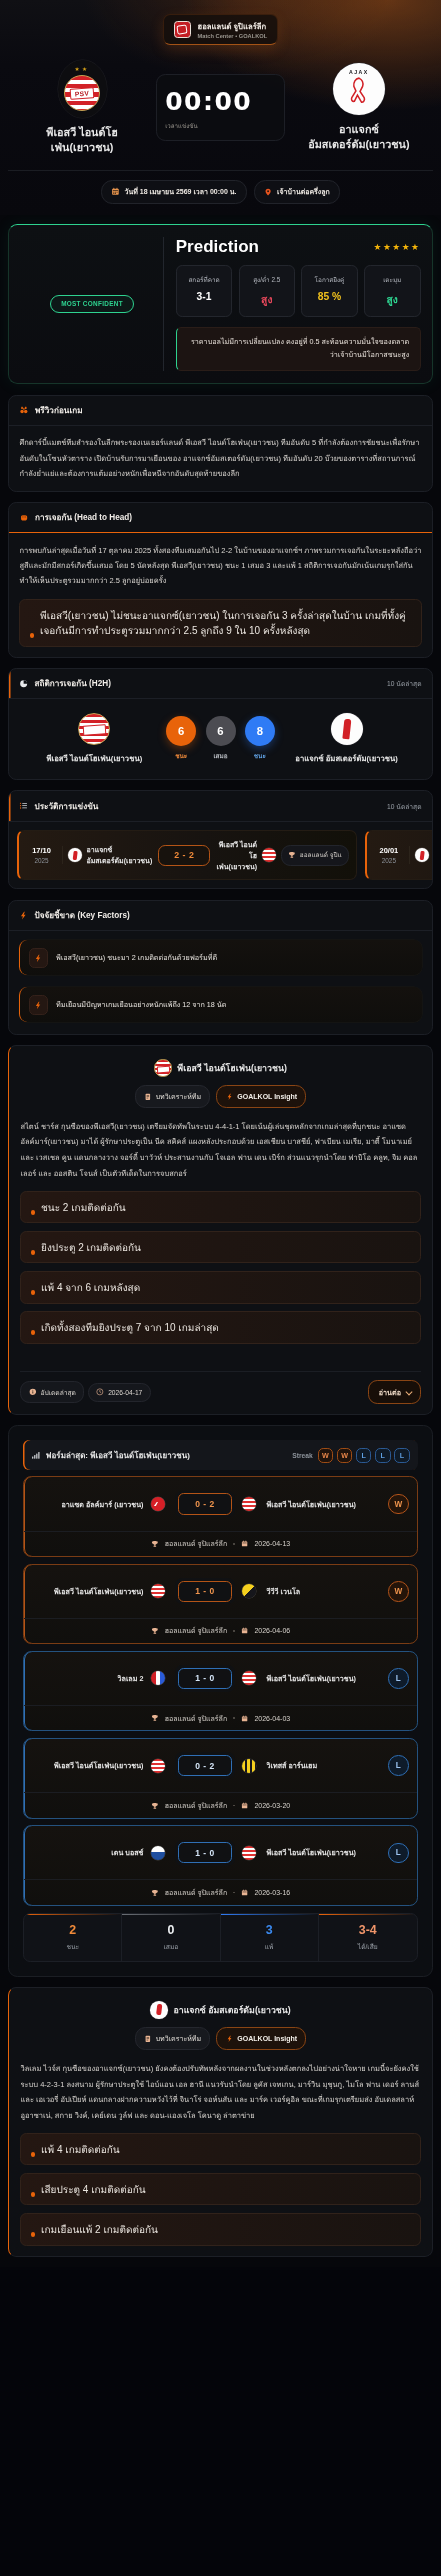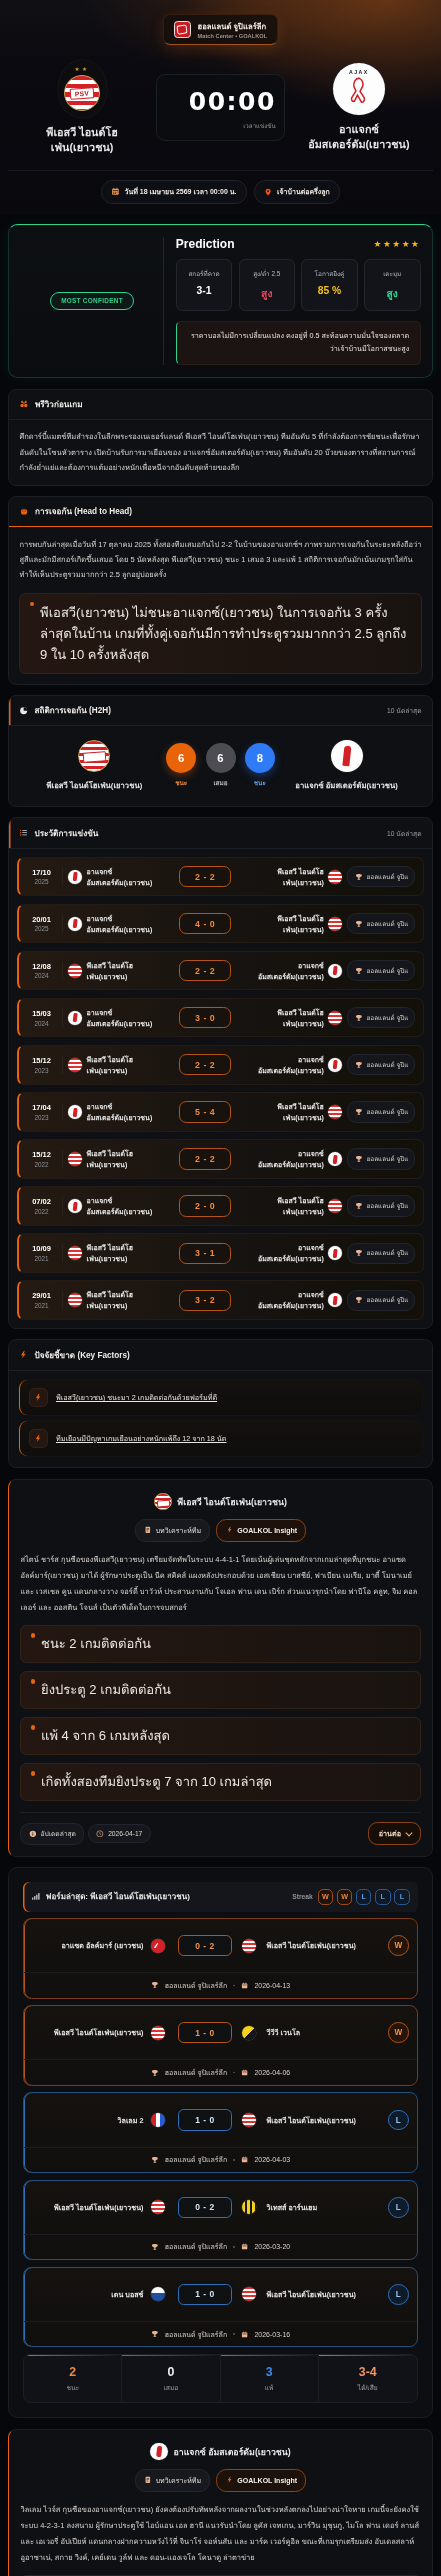--- a/index.html
+++ b/index.html
@@ -37,52 +37,52 @@
   .hero-psv { width:49px; height:58px; background:#0d0d10; border-radius:50%; display:flex; flex-direction:column; align-items:center; justify-content:center; gap:1.5px; box-shadow:0 0 0 0.5px #1d1d22; }
   .hero-psv .stars { color:#d4a017; font-size:5.7px; letter-spacing:2.6px; line-height:1; }
   .psv-disc { width:36px; height:36px; border-radius:50%; border:1.5px solid #c8a254;
     background:repeating-linear-gradient(180deg,#d22127 0 4.1px,#ffffff 4.1px 8.2px); position:relative; overflow:hidden; }
   .psv-flag { position:absolute; left:5.2px; top:12.4px; width:24px; height:11.3px; background:#fff; border:0.5px solid #d22127; border-radius:1.5px; display:flex; align-items:center; justify-content:center; transform:rotate(-4deg); }
   .psv-flag span { color:#b5191f; font-weight:bold; font-size:6.7px; letter-spacing:0.3px; }
   .hero-ajax { width:52px; height:52px; border-radius:50%; background:#fdfdfd; position:relative; box-shadow:0 0 0 0.5px #2a2a30; display:flex; align-items:flex-start; justify-content:center; }
   .hero-ajax .ajax-word { margin-top:6.2px; font-size:5.2px; font-weight:bold; letter-spacing:1.5px; color:#15151a; }
   .ajax-mark { position:absolute; left:50%; top:14.4px; width:17.5px; height:29px; transform:translateX(-50%); }
 
-  .timer-card { background:rgba(12,13,17,.85); border:0.5px solid #1d1f26; border-radius:9.3px; padding:11.3px 8.2px 9.3px; text-align:right; }
+  .timer-card { background:rgba(12,13,17,.85); border:0.5px solid #1d1f26; border-radius:9.3px; padding:11.3px 8.2px 9.3px; text-align:left; }
   .timer-card .time { font-size:25px; font-weight:800; letter-spacing:1.5px; color:#fff; font-family:"DejaVu Sans",sans-serif; }
   .timer-card .cap { font-size:6.2px; color:#9b978f; margin-top:5.2px; }
 
   .hero-div { height:0.5px; background:#1b1d23; margin:14.4px 0 9.3px; }
   .hero-pills { display:flex; justify-content:center; gap:7.2px; }
   .hpill { display:flex; align-items:center; gap:4.6px; background:#0e0f14; border:0.5px solid #21232a; border-radius:11.3px; padding:5.7px 9.3px; font-size:7px; font-weight:bold; color:#efeae4; }
 
   
   .card { margin:10.3px 8.2px; background:#0e1014; border:0.5px solid #1c1f26; border-radius:8.2px; overflow:hidden; }
   .card-head { display:flex; align-items:center; gap:5.7px; padding:8.2px 10.3px; font-size:8.2px; font-weight:bold; color:#f1ede8; border-bottom:0.5px solid #1c1f26; }
   .card-head.accent { box-shadow:inset 1.5px 0 0 #e8630a; }
   .card-head .right { margin-left:auto; font-size:6.7px; font-weight:normal; color:#9aa0a8; }
   .card-body { padding:9.3px 10.3px; font-size:7.5px; line-height:2.05; color:#dcd8d3; }
   .ic { flex:none; display:inline-flex; }
 
-  .notebox { background:linear-gradient(90deg,#241712,#191310); border:0.5px solid #31221a; border-radius:6.2px; padding:7.7px 9.3px; display:flex; align-items:flex-start; gap:5.7px; font-size:13px; color:#ece7e1; }
+  .notebox { background:linear-gradient(90deg,#241712,#191310); border:0.5px solid #31221a; border-radius:6.2px; padding:7.7px 9.3px; display:flex; align-items:flex-end; gap:5.7px; font-size:10px; color:#ece7e1; }
   .notebox .dot { width:4.6px; height:4.6px; border-radius:50%; background:#e8630a; flex:none; }
 
   
   .pred-card { margin:8.2px; background:linear-gradient(180deg,#0d1013,#0b0c10); border:0.5px solid #16352a; border-top:1.5px solid #2ed390; border-radius:9.3px; box-shadow:0 0 17.5px rgba(46,211,144,.07); padding:12.4px 11.3px; display:flex; gap:11.3px; }
   .pred-left { width:144px; flex:none; border-right:0.5px solid #22262d; display:flex; flex-direction:column; align-items:center; justify-content:center; gap:10.3px; }
   .gauge { width:78px; height:78px; border-radius:50%;
     background:conic-gradient(from 330deg,#3e4248 0 45deg,#2ed390 45deg 360deg);
     display:flex; align-items:center; justify-content:center; box-shadow:0 0 24px rgba(46,211,144,.28); }
   .gauge-in { width:61px; height:61px; border-radius:50%; background:#0b0d10; display:flex; flex-direction:column; align-items:center; justify-content:center; }
   .gauge-in .v { font-size:16px; font-weight:800; color:#2ed390; }
   .gauge-in .l { font-size:5.7px; letter-spacing:0.5px; color:#b9bdc3; margin-top:1.5px; font-weight:bold; }
   .conf-badge { border:0.8px solid #2ed390; color:#2ed390; border-radius:9.3px; padding:4.1px 10.3px; font-size:6.4px; font-weight:800; letter-spacing:0.3px; background:rgba(46,211,144,.05); }
   .pred-right { flex:1; }
   .pred-title-row { display:flex; align-items:center; justify-content:space-between; margin-bottom:8.2px; }
-  .pred-title { font-size:12px; font-weight:bold; color:#fff; }
+  .pred-title { font-size:17px; font-weight:bold; color:#fff; }
   .stars { color:#f5b50a; font-size:8.8px; letter-spacing:1.5px; }
   .pred-grid { display:grid; grid-template-columns:repeat(4,1fr); gap:6.2px; }
   .pcell { background:#121419; border:0.5px solid #23262d; border-radius:6.2px; padding:8.8px 3.1px; text-align:center; }
   .pcell .lb { font-size:6.4px; color:#b6bac1; }
   .pcell .vl { font-size:10.3px; font-weight:800; margin-top:5.7px; }
   .c-white{color:#fff} .c-red{color:#e4475a} .c-yellow{color:#f2c21d} .c-green{color:#2ed390}
   .pred-note { margin-top:9.3px; background:#1c1412; border:0.5px solid #2a1d18; border-left:1.5px solid #2ed390; border-radius:5.2px; padding:8.2px 10.3px; font-size:7.2px; color:#eae3dc; line-height:1.8;text-align:right; }
 
   .h2h-underline { border-bottom:1px solid #e8630a; }
   .card .inner-note { margin:1px 10.3px 10.3px; }
@@ -96,21 +96,21 @@
   .md-ajax { width:32px; height:32px; border-radius:50%; background:#fdfdfd; box-shadow:0 0 0 0.5px #2a2a30; position:relative; }
   .md-ajax::after { content:""; position:absolute; left:50%; top:6.2px; width:7.2px; height:19.6px; transform:translateX(-50%) rotate(6deg); background:#d22127; border-radius:3.1px 3.1px 1px 1px; }
   .h2h-mid { display:flex; gap:9.3px; }
   .h2h-circ { display:flex; flex-direction:column; align-items:center; gap:4.6px; }
   .circ { width:30px; height:30px; border-radius:50%; display:flex; align-items:center; justify-content:center; font-size:11.3px; font-weight:800; color:#fff; }
   .circ.o{background:#e8630a; box-shadow:0 3.1px 8.2px rgba(232,99,10,.35);} .circ.g{background:#4c4c52;} .circ.b{background:#2f7bf5; box-shadow:0 3.1px 8.2px rgba(47,123,245,.35);}
   .h2h-circ .cl { font-size:6.4px; font-weight:bold; }
   .h2h-circ .cl.o{color:#f08a3a} .h2h-circ .cl.g{color:#b9bdc3} .h2h-circ .cl.b{color:#5f9fe0}
 
   
-  .hist-list { padding:8.2px; display:flex; flex-direction:column; gap:7.7px; }
+  .hist-list { padding:8.2px; display:flex; flex-direction:row; gap:7.7px; }
   .hist-row { background:linear-gradient(90deg,#241a12,#171310 55%,#121009); border:0.5px solid #241c14; border-left:2.1px solid #e8630a; border-radius:7.2px; padding:7.7px 7.2px; display:grid; grid-template-columns:30px 5.2px 1fr 58px 1fr 70px; align-items:center; gap:3.1px; cursor:pointer; }
   .hist-date { text-align:center; }
   .hist-date .d { font-size:7.5px; font-weight:bold; color:#fff; }
   .hist-date .y { font-size:6.4px; color:#8d939b; margin-top:1.5px; }
   .hist-sep { width:0.5px; height:17.5px; background:#2c241b; justify-self:center; }
   .hist-team { display:flex; align-items:center; gap:4.6px; font-size:7px; font-weight:bold; }
   .hist-team.away { justify-content:flex-end; text-align:right; }
   .hist-score { justify-self:center; background:#17120d; border:0.8px solid #b45416; color:#f08a3a; border-radius:7.2px; padding:4.6px 0; width:52px; text-align:center; font-size:8.8px; font-weight:800; letter-spacing:0.5px; }
   .hist-league { justify-self:end; display:flex; align-items:center; gap:4.1px; background:#15161b; border:0.5px solid #23252c; border-radius:9.3px; padding:4.6px 6.2px; font-size:6.4px; color:#d8d3cd; width:68px; overflow:hidden; }
   .hist-league .txt { white-space:nowrap; overflow:hidden; }
@@ -119,40 +119,40 @@
   .lg { width:14px; height:14px; border-radius:50%; flex:none; position:relative; box-shadow:0 0 0 0.5px rgba(255,255,255,.22); overflow:hidden; background:#fff; }
   .lg-psv { background:repeating-linear-gradient(180deg,#e03131 0 2.1px,#fff 2.1px 4.1px); }
   .lg-ajax { background:#fdfdfd; } .lg-ajax::after { content:""; position:absolute; left:50%; top:2.6px; width:3.6px; height:8.8px; transform:translateX(-50%) rotate(7deg); background:#d22127; border-radius:1.5px; }
   .lg-az { background:#d61f26; } .lg-az::after { content:""; position:absolute; inset:4.6px 3.1px; background:#fff; clip-path:polygon(0 100%,45% 0,60% 0,25% 100%); }
   .lg-vvv { background:linear-gradient(135deg,#f5d01e 52%,#16161b 52%); }
   .lg-willem { background:linear-gradient(90deg,#d22127 33%,#fff 33% 66%,#2a5bd7 66%); }
   .lg-vitesse { background:repeating-linear-gradient(90deg,#f5d01e 0 2.6px,#16161b 2.6px 5.2px); }
   .lg-denbosch { background:linear-gradient(180deg,#fff 46%,#1f4fa0 46%); }
 
   
-  .factors-list { padding:9.3px 10.3px 11.3px; display:flex; flex-direction:column; gap:6px;text-decoration:underline; }
+  .factors-list { padding:9.3px 10.3px 11.3px; display:flex; flex-direction:column; gap:12px; }
   .factor { border-left:1px solid #e8630a; border-radius:8.2px; background:linear-gradient(180deg,#14110e,#0f0e0c); box-shadow:0 0 0 0.5px #1b1812; padding:7.7px 8.2px; display:flex; align-items:center; gap:7.7px; }
   .factor-ic { width:19.6px; height:19.6px; border-radius:5.2px; background:#241712; border:0.5px solid #34211a; display:flex; align-items:center; justify-content:center; flex:none; }
   .factor .tx { font-size:7.2px; color:#eae6e1; }
 
   
   .analysis { border-left:1.5px solid #e8630a; padding:13.4px 11.3px 10.3px; }
   .an-head { display:flex; align-items:center; justify-content:center; gap:5.7px; }
   .an-head .nm { font-size:8.8px; font-weight:bold; }
   .an-logo-psv { width:17.5px; height:17.5px; border-radius:50%; border:1px solid #c8a254; background:repeating-linear-gradient(180deg,#d22127 0 2.1px,#fff 2.1px 4.1px); position:relative; }
   .an-logo-psv::after{content:"";position:absolute;left:2.1px;top:5.7px;width:11.3px;height:4.6px;background:#fff;border:0.5px solid #d22127;border-radius:1px;transform:rotate(-4deg);}
   .an-logo-ajax { width:17.5px; height:17.5px; border-radius:50%; background:#fdfdfd; box-shadow:0 0 0 0.5px #2a2a30; position:relative; }
   .an-logo-ajax::after{content:"";position:absolute;left:50%;top:3.1px;width:4.6px;height:11.3px;transform:translateX(-50%) rotate(7deg);background:#d22127;border-radius:2.1px;}
   .an-tabs { display:flex; justify-content:center; gap:6.2px; margin:8.2px 0 10.3px; }
   .chip { display:flex; align-items:center; gap:4.1px; border-radius:10.3px; padding:5.2px 8.2px; font-size:7px; }
   .chip.dark { background:#17191e; border:0.5px solid #25272e; color:#e3dfd9; }
   .chip.orange { background:#1d120b; border:0.8px solid #8a4514; color:#f3efe9; font-weight:bold; }
   .an-body { font-size:7.5px; line-height:2.1; color:#ddd9d4; margin-bottom:9.3px; }
   .an-bullets { display:flex; flex-direction:column; gap:7.7px; }
-  .an-footer { margin-top:11px; padding-top:8.8px; border-top:0.5px solid #1b1e24; display:flex; align-items:center; gap:4px; }
+  .an-footer { margin-top:27px; padding-top:8.8px; border-top:0.5px solid #1b1e24; display:flex; align-items:center; gap:4px; }
   .fpill { display:flex; align-items:center; gap:4.1px; background:#15171c; border:0.5px solid #23252c; border-radius:9.3px; padding:4.6px 7.2px; font-size:6.7px; color:#ddd8d2; }
   .readmore { margin-left:auto; display:flex; align-items:center; gap:4.6px; background:#170e08; border:0.8px solid #8a4514; border-radius:9.3px; padding:5.2px 9.3px; font-size:7.2px; font-weight:bold; color:#f2ddc9; cursor:pointer; }
   .chev { width:4.6px; height:4.6px; border-right:1px solid #f0b27a; border-bottom:1px solid #f0b27a; transform:rotate(45deg) translateY(-1px); }
 
   
   .form-wrap { margin:10.3px 8.2px; background:#0c0e12; border:0.5px solid #1b1e24; border-radius:9.3px; padding:14px; }
   .form-head { display:flex; align-items:center; gap:5.7px; background:#14161b; border-radius:6.2px; box-shadow:inset 1.5px 0 0 #e8630a; padding:7.2px 8.2px; font-size:8px; font-weight:bold; margin-bottom:6.2px; }
   .form-head .streak { margin-left:auto; display:flex; align-items:center; gap:3.6px; }
   .form-head .streak .slb { font-size:6.7px; color:#8d939b; font-weight:bold; margin-right:1.5px; }
   .sbadge { width:15.5px; height:15.5px; border-radius:5.2px; display:flex; align-items:center; justify-content:center; font-size:7.2px; font-weight:800; }

